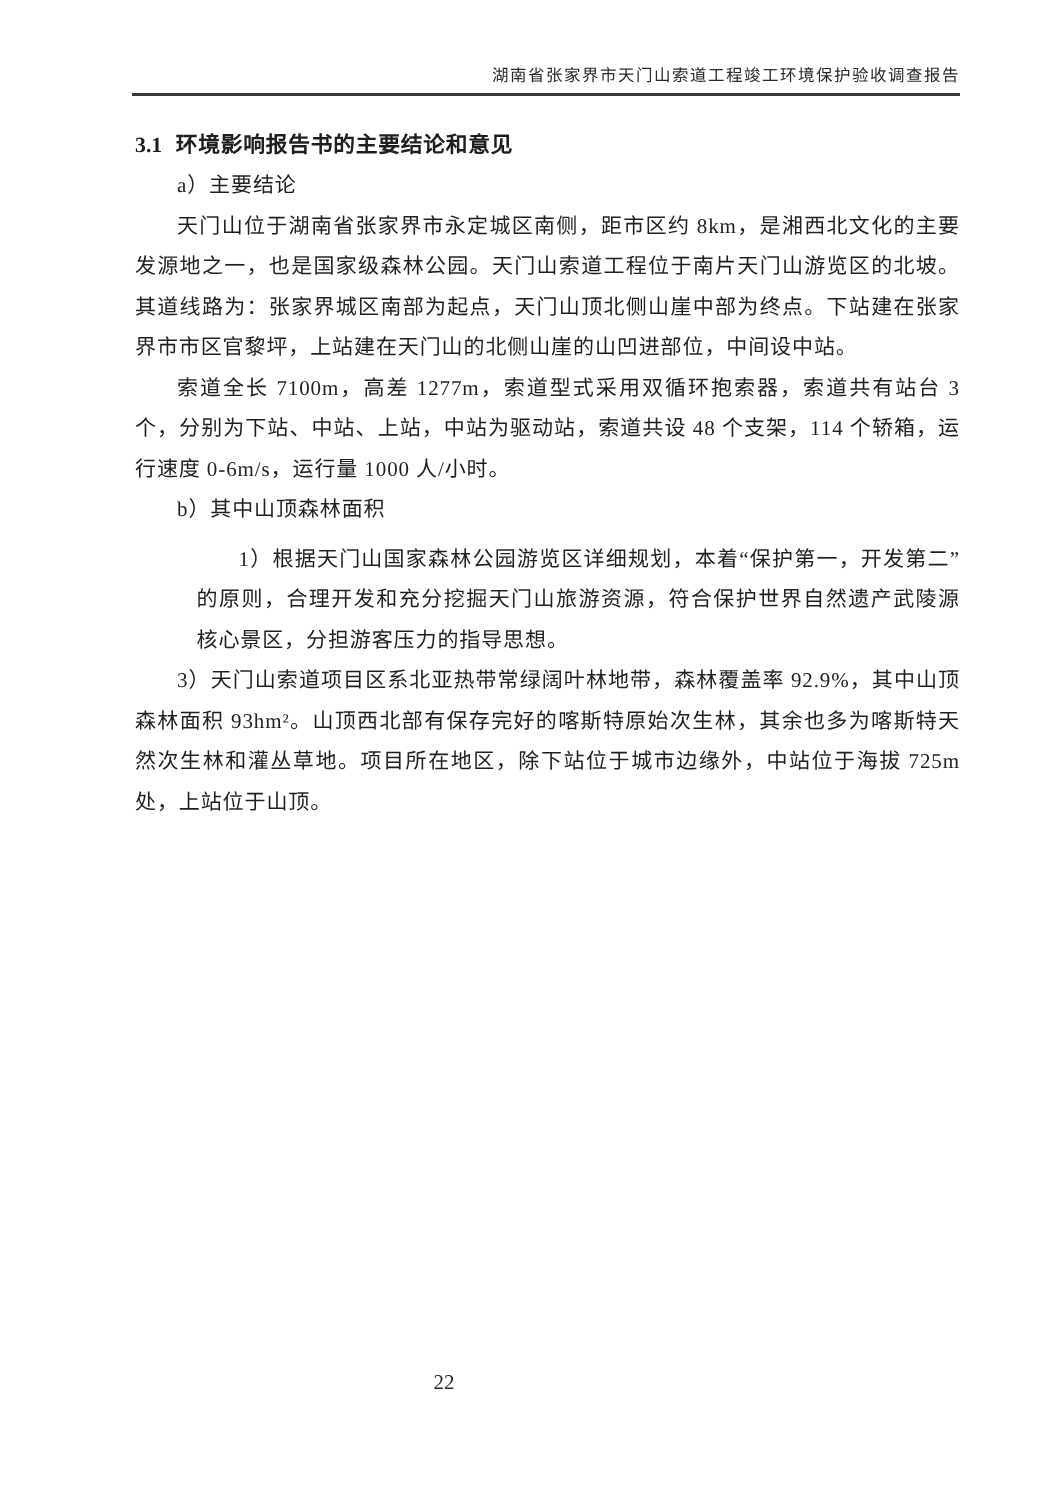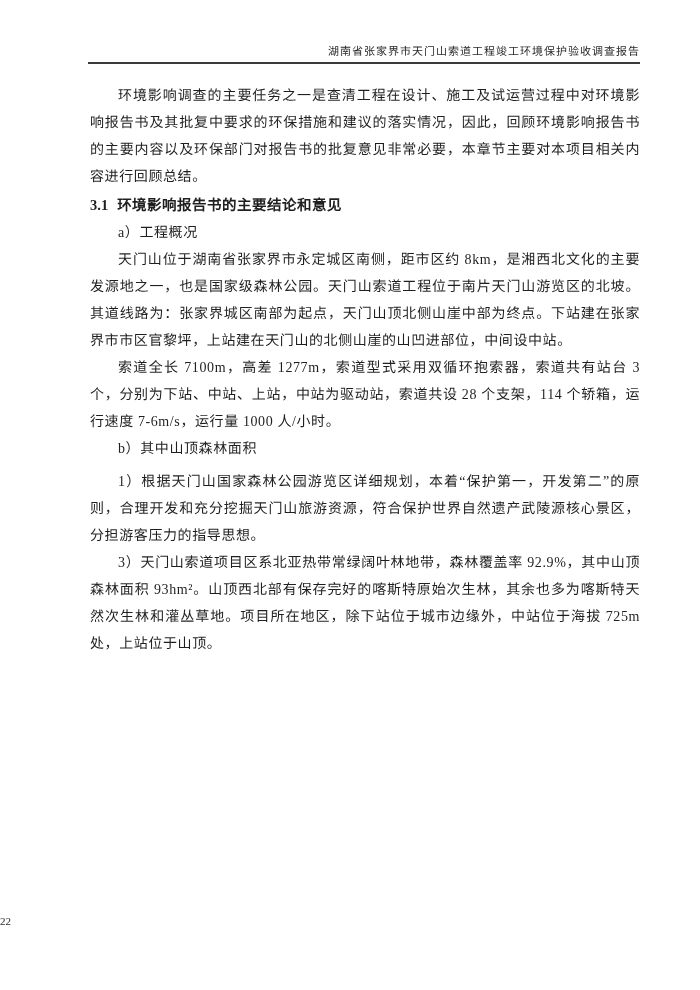--- a/index.html
+++ b/index.html
@@ -73,55 +73,54 @@
   .para {
     margin: 0;
     padding: 0;
     font-size: 14px;
     line-height: 27px;
     text-align: justify;
     text-indent: 2em;
     letter-spacing: 0.6px;
     word-break: break-all;
   }
-  .para.gap-sm { margin-top: 6px; }
+  .para.gap-sm { margin-top: 6px; margin-left: 41px; }
   
   .footer {
     position: absolute;
     left: 0;
     top: 915px;
     width: 592px;
-    text-align: left;
-    font-size: 11px;
+    text-align: center;
+    font-size: 14px;
     color: #2a2a2a;
   }
 </style>
 </head>
 <body>
 
 <div class="page">
 
   <div class="running-header">
     <div class="header-text">湖南省张家界市天门山索道工程竣工环境保护验收调查报告</div>
     <div class="header-rule"></div>
   </div>
 
   <div class="content">
 
 
-    <p class="para">环境影响调查的主要任务之一是查清工程在设计、施工及试运营过程中对环境影响报告书及其批复中要求的环保措施和建议的落实情况，因此，回顾环境影响报告书的主要内容以及环保部门对报告书的批复意见非常必要，本章节主要对本项目相关内容进行回顾总结。</p>
 
     <h2><span class="num">3.1</span><span>环境影响报告书的主要结论和意见</span></h2>
 
 
-    <p class="para">a）工程概况</p>
+    <p class="para">a）主要结论</p>
 
     <p class="para">天门山位于湖南省张家界市永定城区南侧，距市区约 8km，是湘西北文化的主要发源地之一，也是国家级森林公园。天门山索道工程位于南片天门山游览区的北坡。其道线路为：张家界城区南部为起点，天门山顶北侧山崖中部为终点。下站建在张家界市市区官黎坪，上站建在天门山的北侧山崖的山凹进部位，中间设中站。</p>
 
-    <p class="para">索道全长 7100m，高差 1277m，索道型式采用双循环抱索器，索道共有站台 3 个，分别为下站、中站、上站，中站为驱动站，索道共设 28 个支架，114 个轿箱，运行速度 7-6m/s，运行量 1000 人/小时。</p>
+    <p class="para">索道全长 7100m，高差 1277m，索道型式采用双循环抱索器，索道共有站台 3 个，分别为下站、中站、上站，中站为驱动站，索道共设 48 个支架，114 个轿箱，运行速度 0-6m/s，运行量 1000 人/小时。</p>
 
     <p class="para">b）其中山顶森林面积</p>
 
     <p class="para gap-sm">1）根据天门山国家森林公园游览区详细规划，本着“保护第一，开发第二”的原则，合理开发和充分挖掘天门山旅游资源，符合保护世界自然遗产武陵源核心景区，分担游客压力的指导思想。</p>
 
 
     <p class="para">3）天门山索道项目区系北亚热带常绿阔叶林地带，森林覆盖率 92.9%，其中山顶森林面积 93hm²。山顶西北部有保存完好的喀斯特原始次生林，其余也多为喀斯特天然次生林和灌丛草地。项目所在地区，除下站位于城市边缘外，中站位于海拔 725m 处，上站位于山顶。</p>
 
 
   </div>

